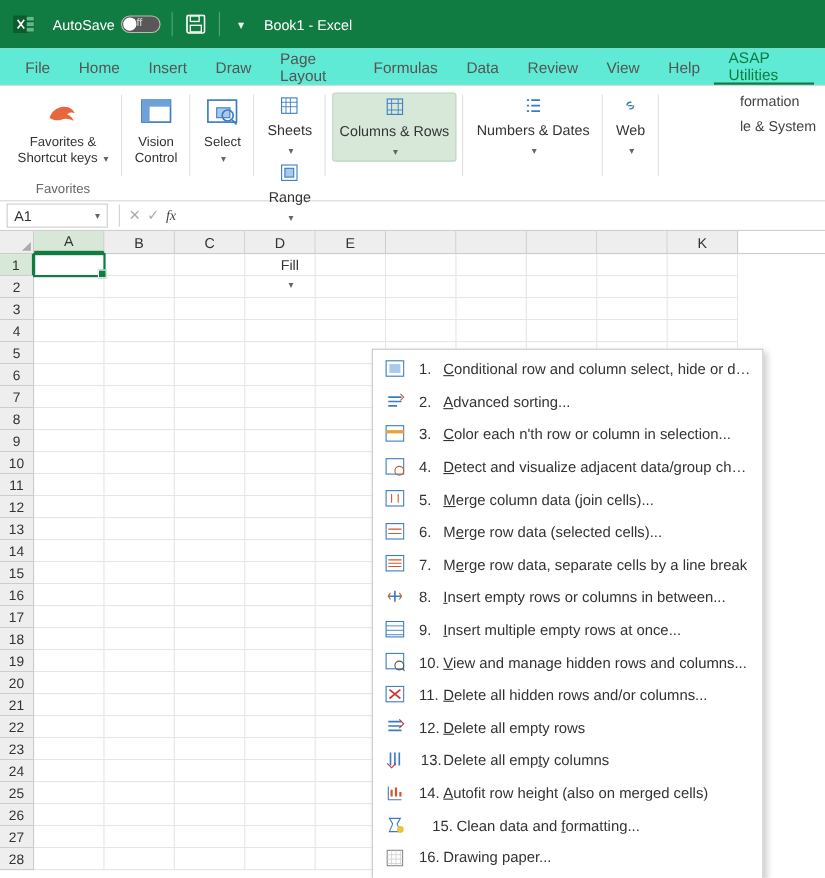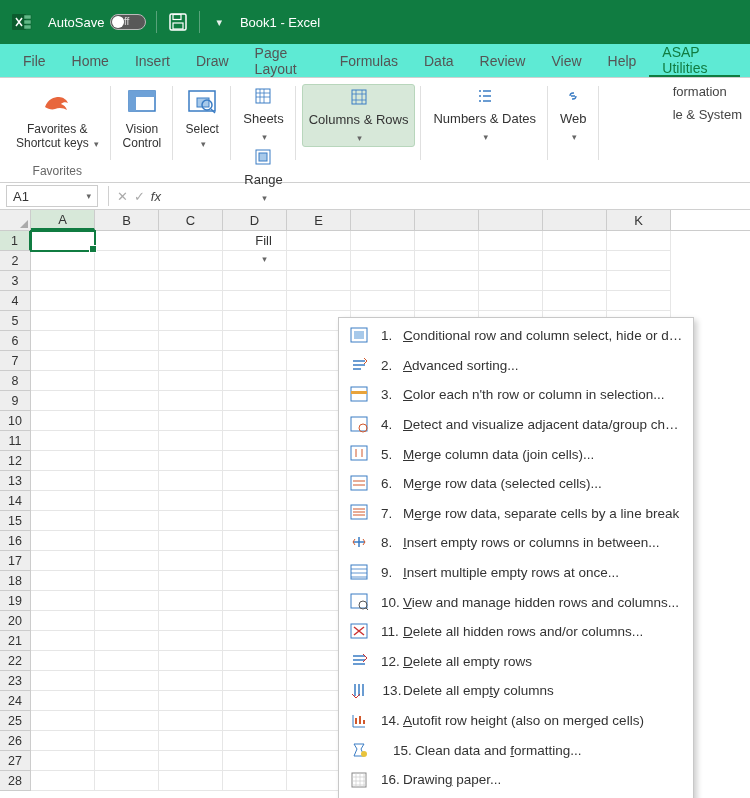--- a/index.html
+++ b/index.html
@@ -37,21 +37,21 @@
   .small-btn.active { background:#d7e8d9; border:1px solid #b8d6bc; }
   .chev { font-size:9px; color:#666; margin-left:2px; }
   .ribbon-right-edge { display:flex; flex-direction:column; padding:4px 4px; font-size:13px; color:#444; gap:8px; margin-left:auto; }
 
   
   .formulabar { height:28px; display:flex; align-items:center; border-top:1px solid #d0d0d0; border-bottom:1px solid #d0d0d0; background:#fff; }
   .namebox { width:92px; height:22px; margin:0 6px; border:1px solid #ccc; display:flex; align-items:center; padding:0 6px; font-size:13px; justify-content:space-between; }
   .fb-sep { width:1px; height:20px; background:#d0d0d0; margin:0 4px; }
   .fb-btns { display:flex; gap:6px; color:#aaa; padding:0 4px; }
   .fb-btns span { cursor:pointer; }
-  .fx { font-style:italic; color:#444; }
+  .fx { font-style:italic; color:#444;font-family:Liberation Serif, serif; }
   .formula-input { flex:1; height:22px; border:none; outline:none; padding:0 6px; font-size:13px; }
 
   
   .grid-wrap { position:relative; }
   .col-headers { display:flex; height:21px; border-bottom:1px solid #ccc; }
   .corner { width:31px; border-right:1px solid #ccc; background:#eee; position:relative; }
   .corner::after { content:""; position:absolute; right:2px; bottom:2px; width:0; height:0; border-left:8px solid transparent; border-bottom:8px solid #aaa; }
   .colh { width:64px; border-right:1px solid #ccc; background:#eee; display:flex; align-items:center; justify-content:center; font-size:13px; color:#333; }
   .colh.sel { background:#d7e8d9; border-bottom:2px solid #107c41; }
   .rows { }

